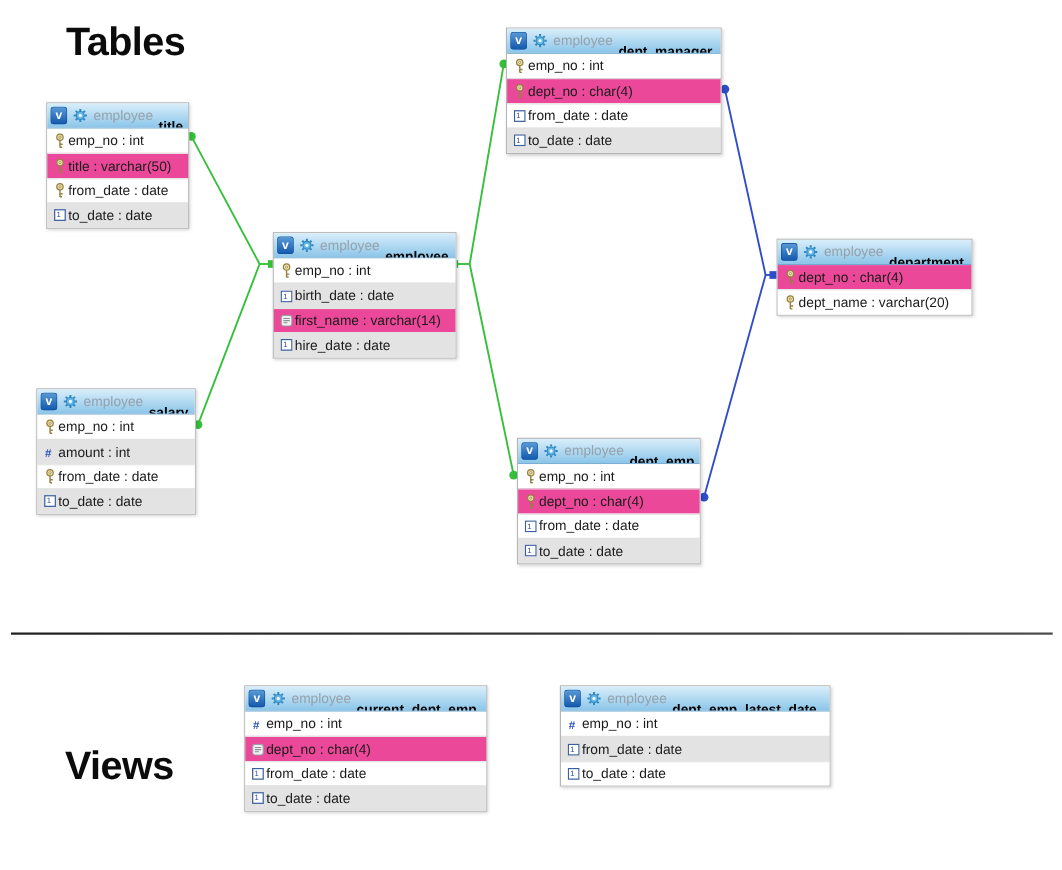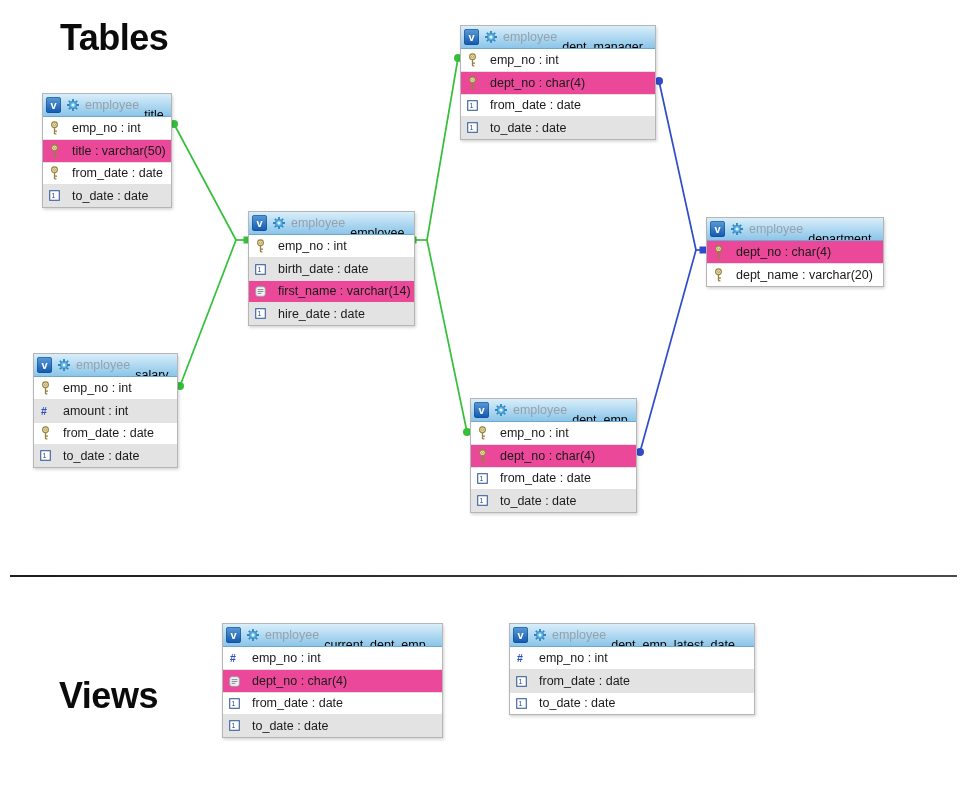--- a/index.html
+++ b/index.html
@@ -32,23 +32,23 @@
   }
   .vbadge{
     width:15px;height:16px;flex:0 0 15px;border-radius:3px;
     background:linear-gradient(#5b9bd5,#1258ad);
     color:#fff;font-weight:700;font-size:11px;
     display:flex;align-items:center;justify-content:center;
     box-shadow:0 0 0 0.5px #0d4a93 inset;
   }
   .gear{flex:0 0 14px;display:flex;align-items:center;}
   .schema{color:#95a1ab;}
-  .tname{font-weight:400;color:#000;margin-top:20px;}
+  .tname{font-weight:700;color:#000;margin-top:20px;}
   .col-row{
-    height:22.4px;display:flex;align-items:center;gap:12px;
+    height:22.4px;display:flex;align-items:center;gap:2px;
     padding:0 6px 0 5px;box-sizing:border-box;white-space:nowrap;overflow:hidden;
   }
   .col-row + .col-row{border-top:1px solid #e2e2e2;}
   .col-icon{flex:0 0 12px;display:flex;align-items:center;justify-content:center;}
   .col-text{color:#1a1a1a;}
   .bg-white{background:#ffffff;}
   .bg-gray{background:#e3e3e3;}
   .bg-pink{background:#ec4899;}
 </style>
 </head>

